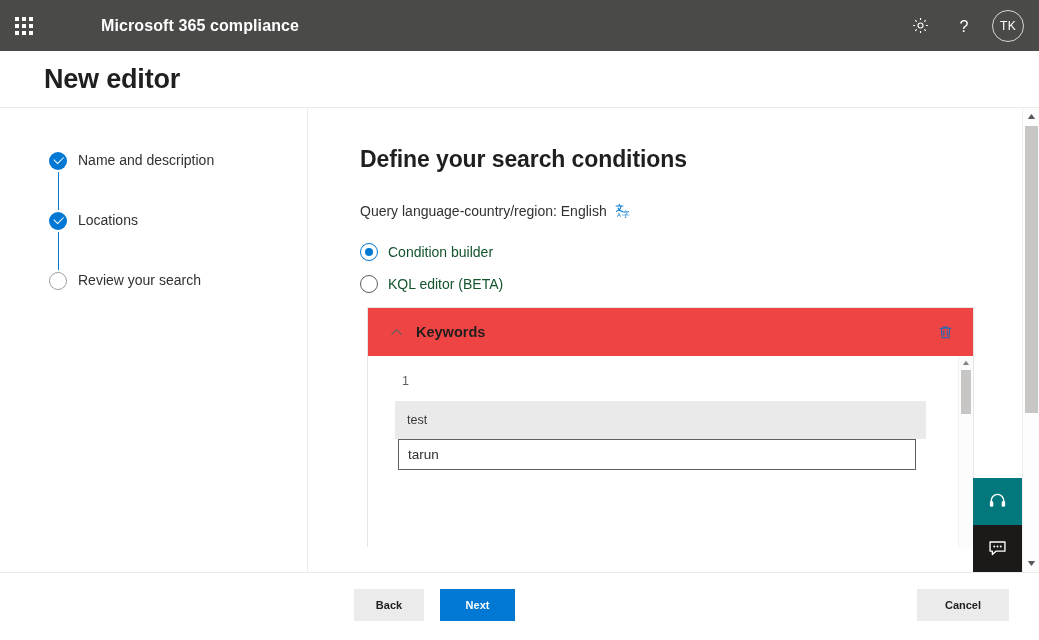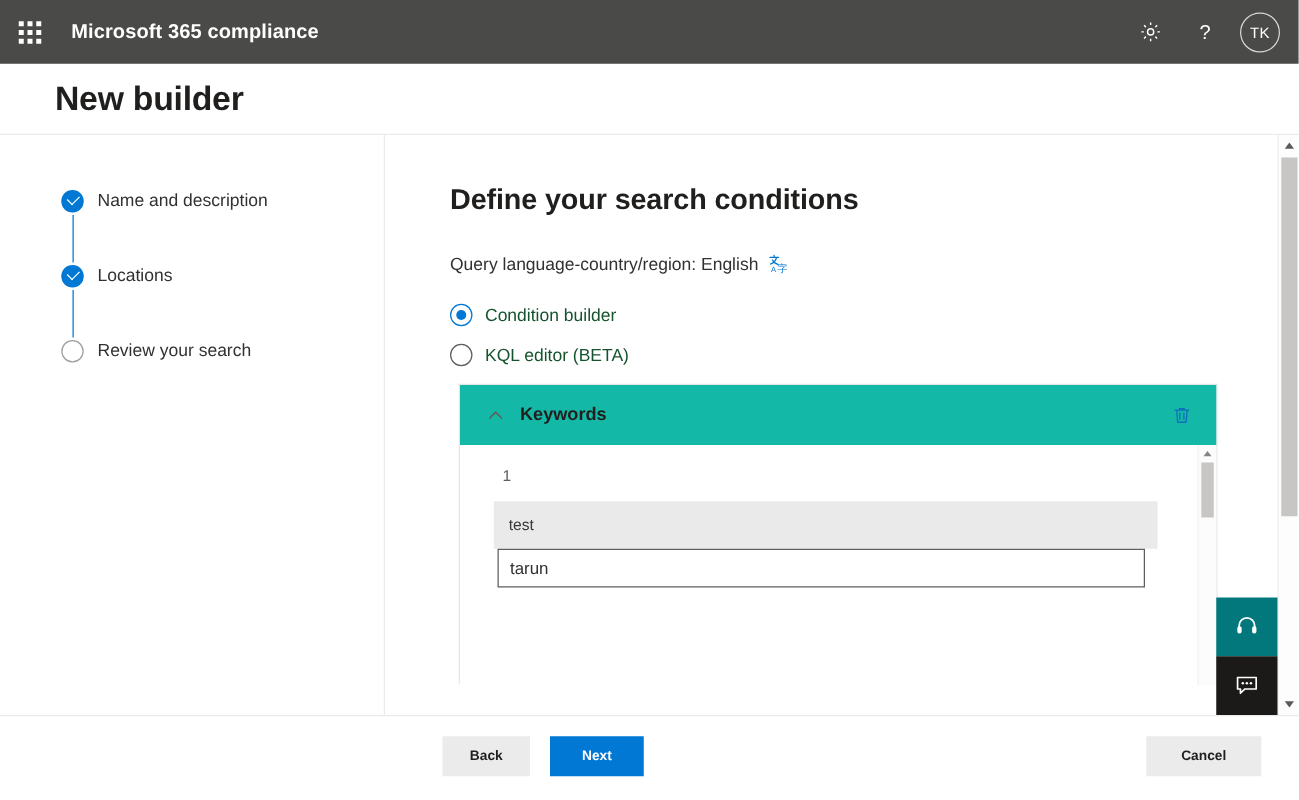--- a/index.html
+++ b/index.html
@@ -17,20 +17,21 @@
   }
 
   
   .suite-header {
     height: 51px;
     background: #4a4a48;
     display: flex;
     align-items: center;
     position: relative;
     box-sizing: border-box;
+    gap: 44px;
   }
   .waffle {
     width: 48px;
     height: 51px;
     display: flex;
     align-items: center;
     justify-content: center;
     cursor: pointer;
   }
   .waffle-grid {
@@ -242,21 +243,21 @@
     width: 607px;
     border: 1px solid #e6e6e6;
     border-bottom: none;
     box-sizing: border-box;
     background: #fff;
     height: 240px;
     position: relative;
   }
   .kw-header {
     height: 48px;
-    background: #14b8a6;
+    background: #ef4444;
     display: flex;
     align-items: center;
     padding: 0 16px 0 17px;
     box-sizing: border-box;
   }
   .chevron-btn {
     width: 22px;
     height: 22px;
     display: flex;
     align-items: center;
@@ -474,21 +475,21 @@
     <div class="suite-btn">
       <svg width="20" height="20" viewBox="0 0 20 20">
         <text x="10" y="15.5" text-anchor="middle" font-family="Liberation Sans, sans-serif" font-size="16" fill="#ffffff">?</text>
       </svg>
     </div>
     <div class="avatar">TK</div>
   </div>
 </div>
 
 <div class="page-head">
-  <div class="page-title">New builder</div>
+  <div class="page-title">New editor</div>
 </div>
 
 <div class="body-region">
 
   <div class="wizard">
     <div class="step">
       <span class="step-marker done"></span>
       <span class="step-line"></span>
       <span class="step-label">Name and description</span>
     </div>

